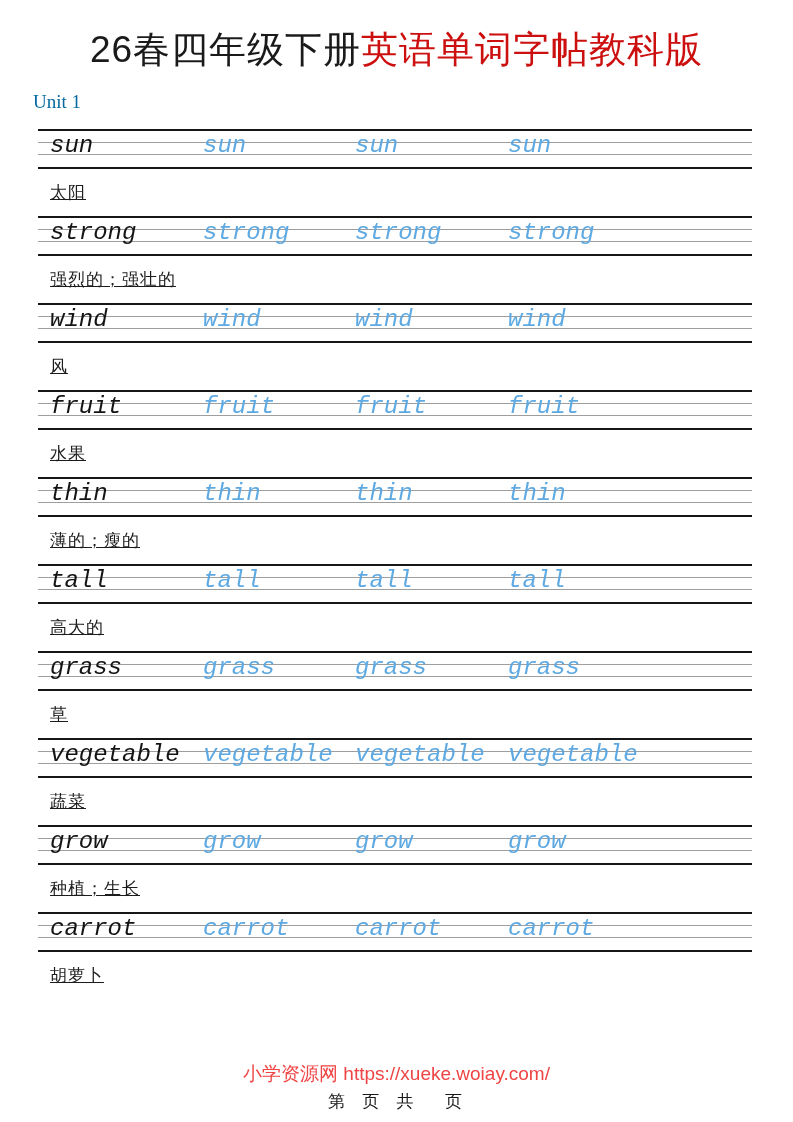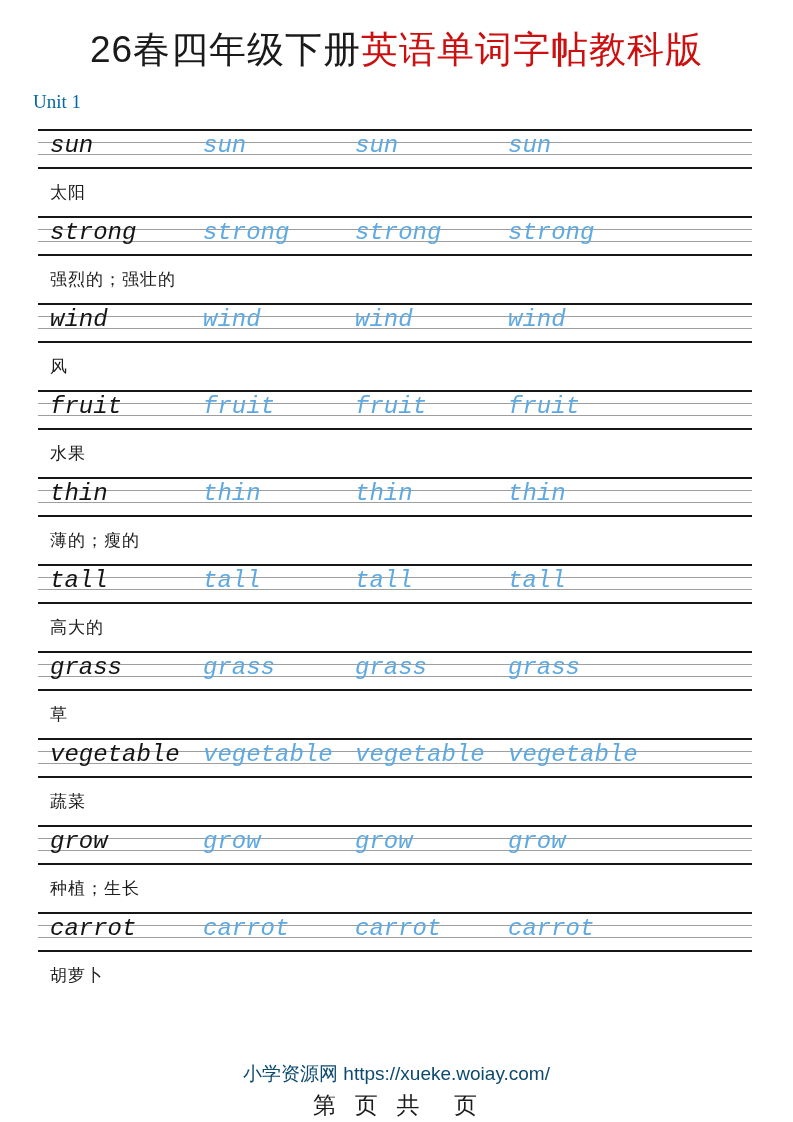--- a/index.html
+++ b/index.html
@@ -73,36 +73,37 @@
   .c3 { left: 470px; }
   .trace { color: #5ea9e1; }
   .trans {
     position: absolute;
     top: 52px;
     left: 12px;
     font-family: "DejaVu Serif", serif;
     font-size: 17px;
     color: #1c1c1c;
     letter-spacing: 1px;
+    text-decoration: underline;
   }
   .footer {
     position: absolute;
     top: 1062px;
     left: 0;
     width: 100%;
     text-align: center;
   }
   .src {
     font-size: 19px;
-    color: #0c4a6e;
+    color: #ef4444;
     line-height: 24px;
   }
   .pg {
     margin-top: 4px;
-    font-size: 23px;
+    font-size: 17px;
     color: #1a1a1a;
     font-family: "Liberation Serif", serif;
     letter-spacing: 3px;
     word-spacing: 7px;
     white-space: pre;
   }
 </style>
 </head>
 <body>
 

